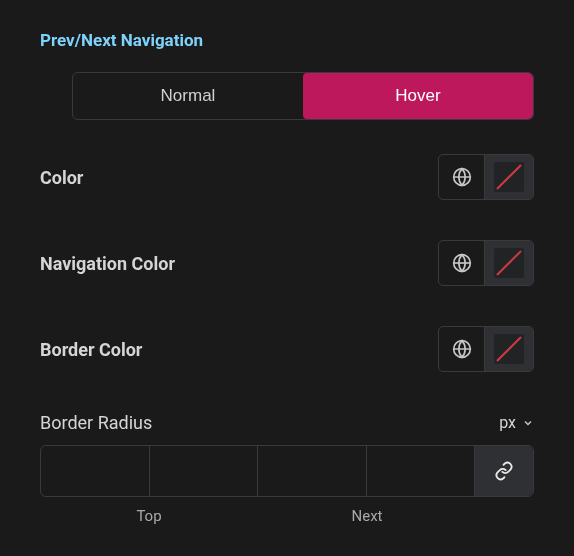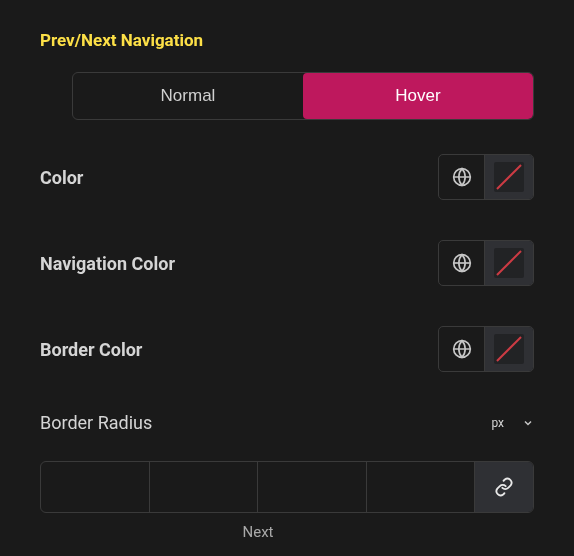--- a/index.html
+++ b/index.html
@@ -11,21 +11,21 @@
     width: 574px;
     height: 556px;
     background: #1a1a1a;
     font-family: -apple-system, BlinkMacSystemFont, "Segoe UI", Roboto, sans-serif;
     color: #d5d5d5;
     padding: 30px 40px;
   }
   .section-title {
     font-size: 17px;
     font-weight: 700;
-    color: #fde047;
+    color: #7dd3fc;
     margin-bottom: 22px;
   }
   .tab-group {
     display: flex;
     border: 1px solid #3a3a3a;
     border-radius: 6px;
     overflow: hidden;
     margin-bottom: 34px;
     margin-left: 32px;
   }
@@ -98,28 +98,28 @@
     transform: rotate(-45deg);
     top: 50%;
     left: 50%;
     margin-left: -17px;
     margin-top: -1px;
   }
   .border-radius-header {
     display: flex;
     align-items: center;
     justify-content: space-between;
-    margin-bottom: 28px;
+    margin-bottom: 12px;
   }
   .unit-select {
     display: flex;
     align-items: center;
-    gap: 18px;
-    color: #d5d5d5;
-    font-size: 12px;
+    gap: 6px;
+    color: #d5d5d5;
+    font-size: 16px;
     cursor: pointer;
   }
   .radius-inputs {
     display: flex;
     border: 1px solid #3a3a3a;
     border-radius: 6px;
     overflow: hidden;
   }
   .radius-cell {
     flex: 1;
@@ -251,15 +251,16 @@
   </div>
   <button class="link-btn">
     <svg width="20" height="20" viewBox="0 0 24 24" fill="none" stroke="#e8e8e8" stroke-width="2.2" stroke-linecap="round">
         <path d="M10 13a5 5 0 0 0 7 0l3-3a5 5 0 0 0-7-7l-1.5 1.5"></path>
         <path d="M14 11a5 5 0 0 0-7 0l-3 3a5 5 0 0 0 7 7l1.5-1.5"></path>
       </svg>
   </button>
 </div>
 
 <div class="radius-labels">
+  <span>Top</span>
   <span>Next</span>
   <span class="link-spacer"></span>
 </div>
 
 </body></html>

